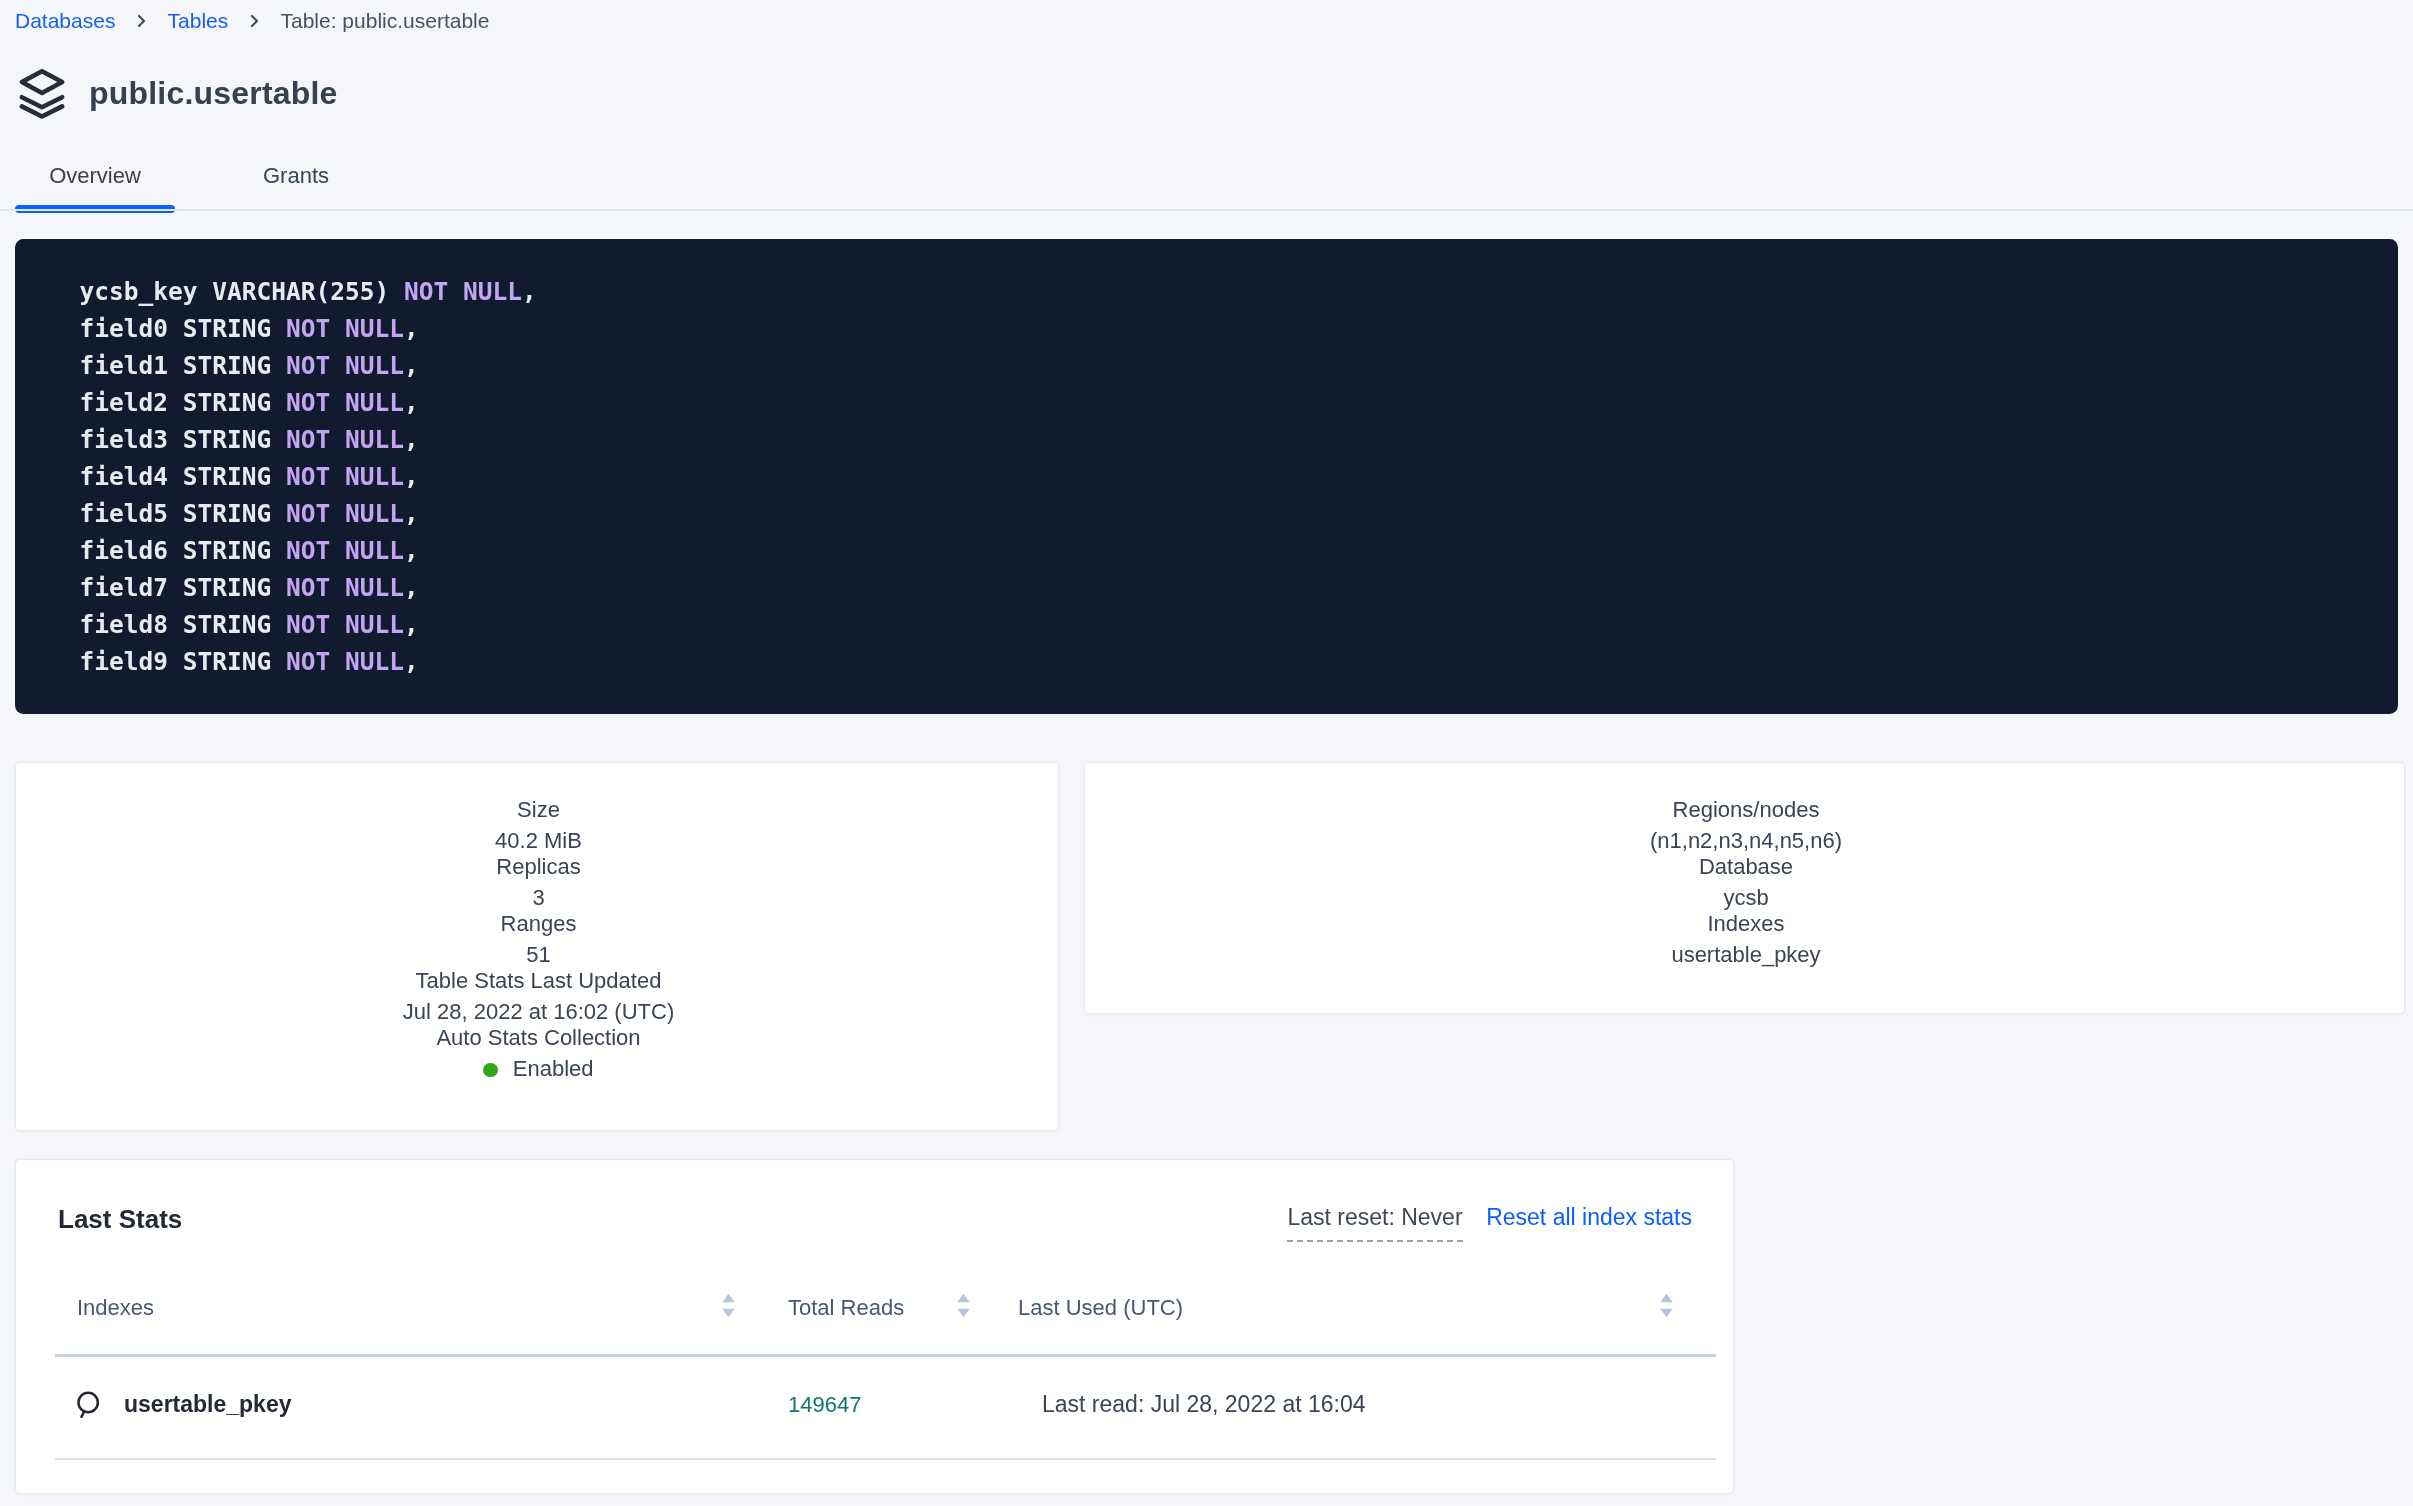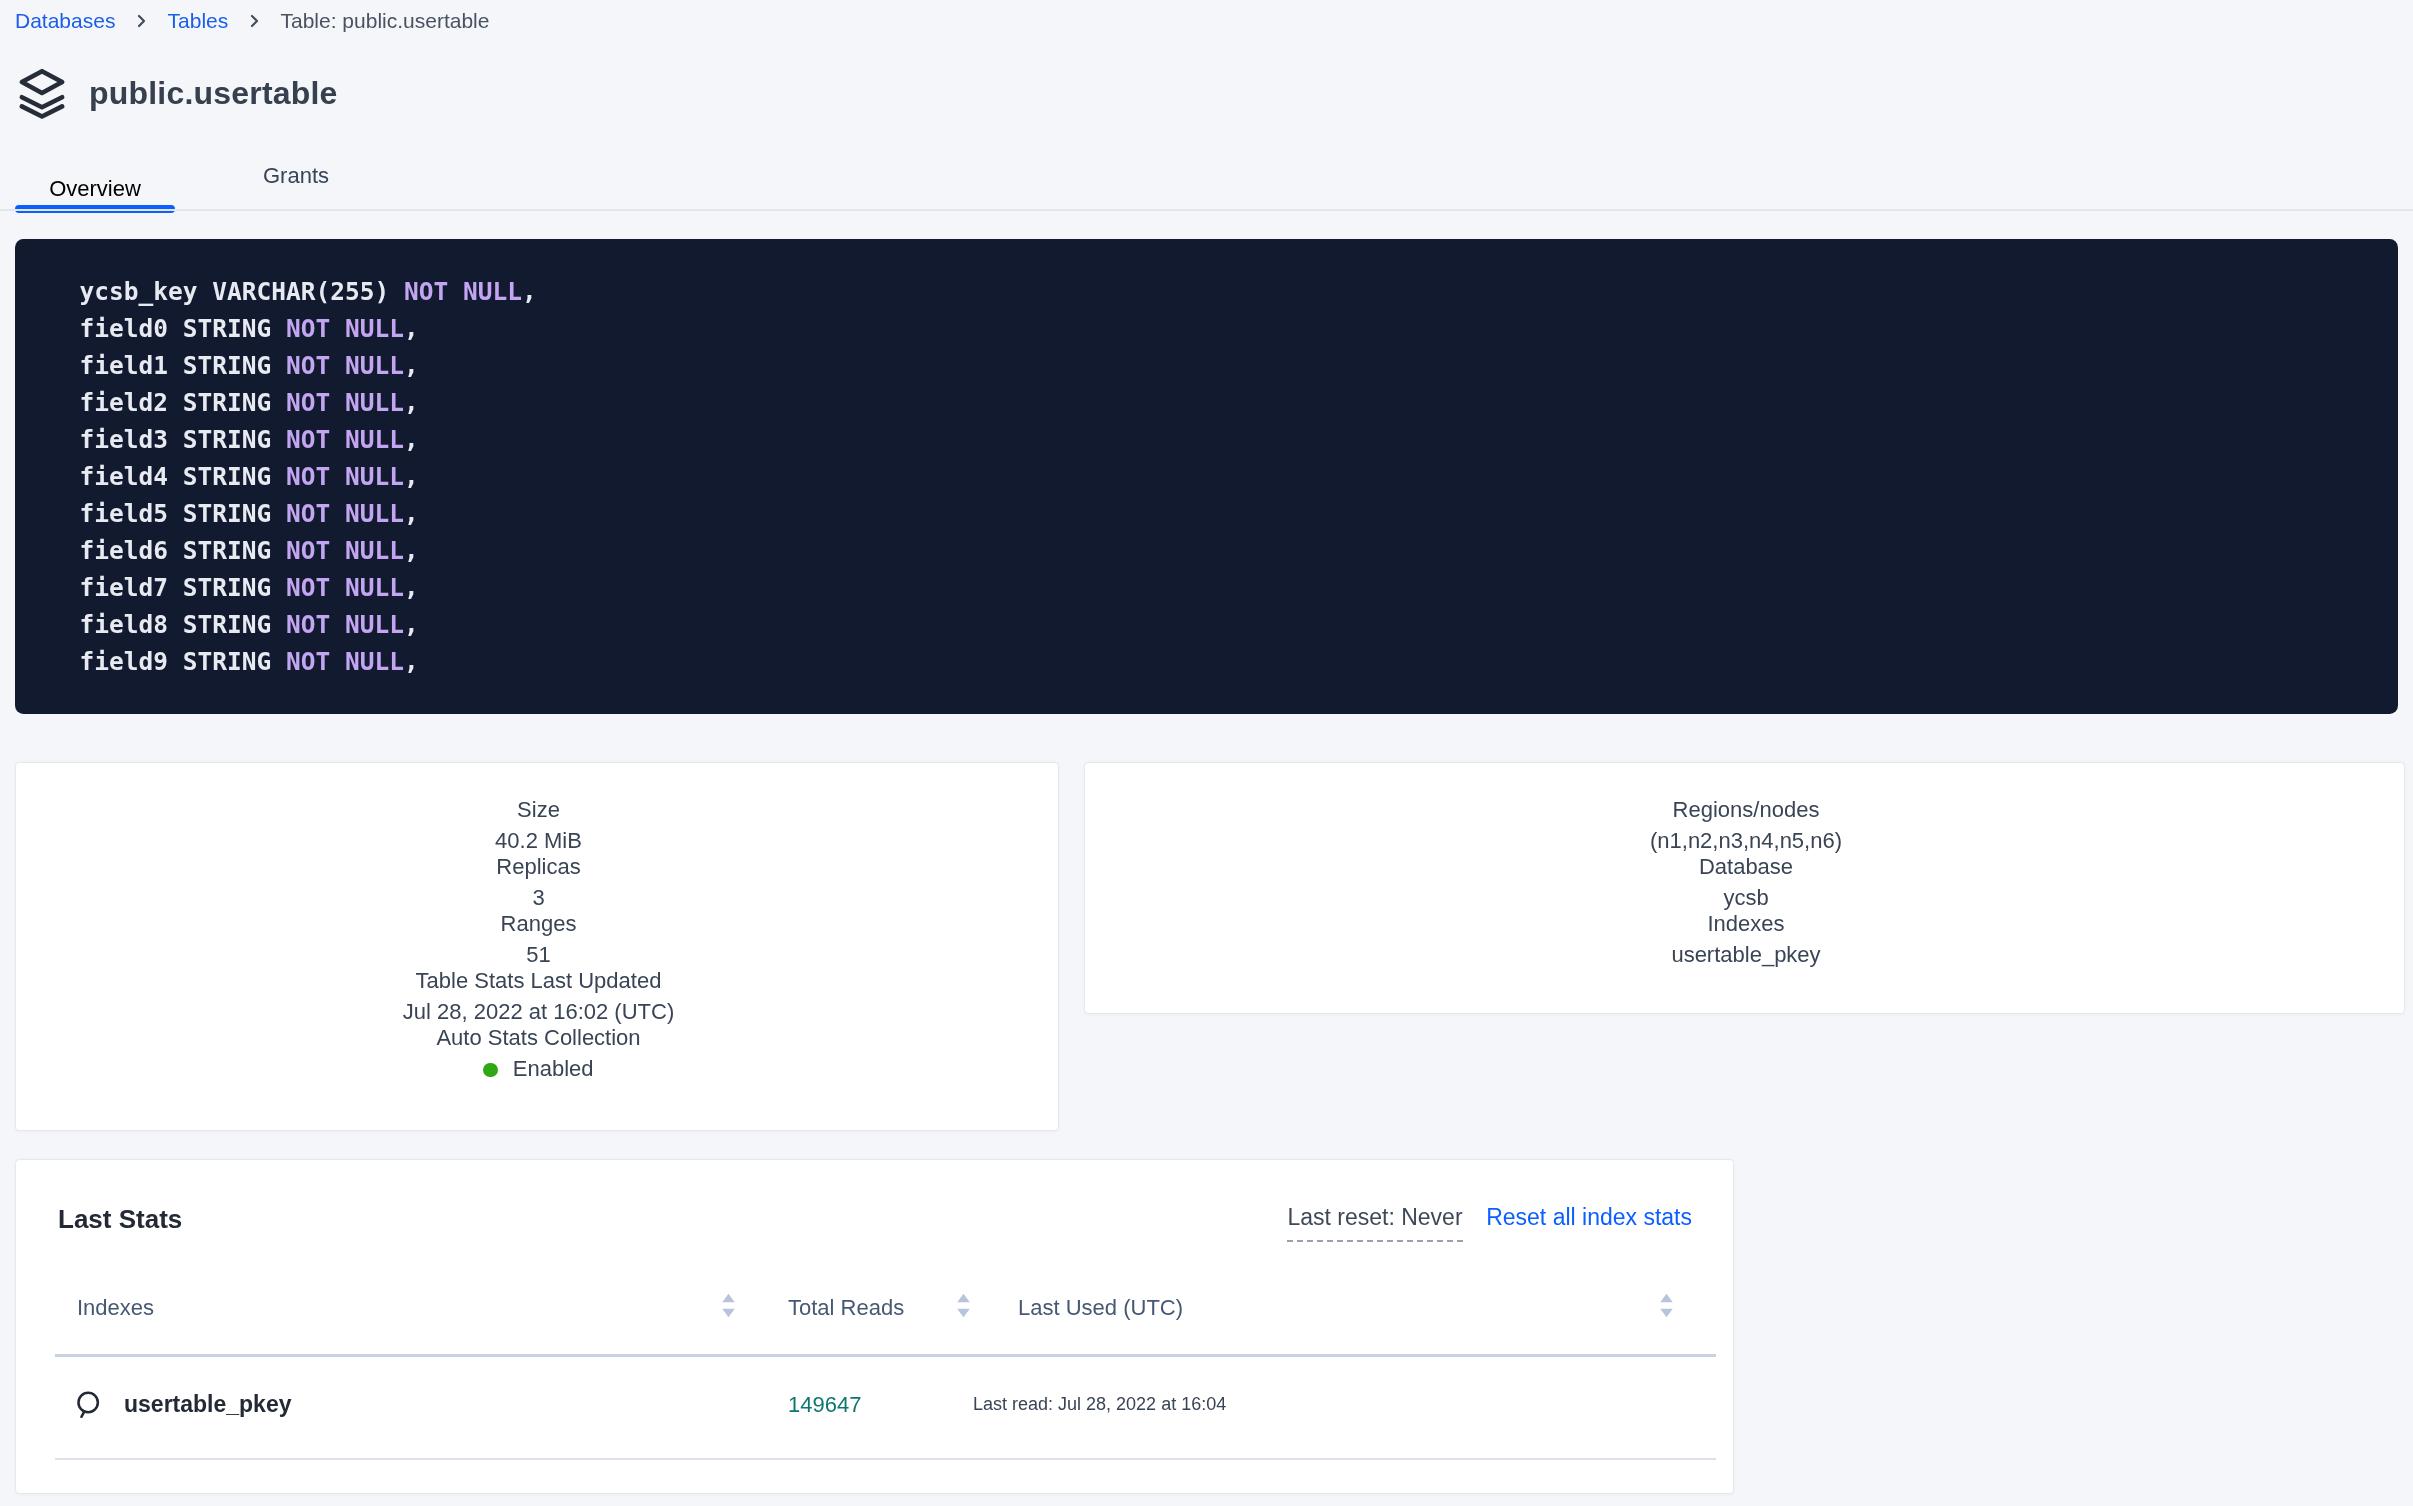--- a/index.html
+++ b/index.html
@@ -18,21 +18,21 @@
   .crumb-current { color:#4A5261; }
   .crumb-sep { margin:0 18.6px; display:flex; align-items:center; }
   
   .title-row { position:absolute; left:15px; top:67px; display:flex; align-items:center; }
   .title-icon { width:54px; height:52px; margin-right:20px; }
   .page-title { font-size:32px; font-weight:600; color:#36404E; letter-spacing:0.2px; }
   
   .tabs-divider { position:absolute; left:0; top:209px; width:2413px; height:1.7px; background:#E2E6ED; }
   .tab { position:absolute; top:159px; width:160px; height:46px; text-align:center;
     font-size:22px; line-height:34px; cursor:pointer; }
-  .tab-active { left:15px; color:#000000; font-weight:500;margin-top:13px; }
+  .tab-active { left:15px; color:#404040; font-weight:500; }
   .tab-inactive { left:216px; color:#394455; }
   .tab-underline { position:absolute; left:15px; top:205px; width:160px; height:7.6px;
     background:#0B5FFF; border-radius:4.2px; }
   
   .codeblock { position:absolute; left:15px; top:239px; width:2383px; height:475px;
     background:#111A2E; border-radius:8.4px; padding:34px 25px 0 35px; overflow:hidden; }
   .code-line { font-family:"DejaVu Sans Mono", monospace; font-size:24.5px; font-weight:600;
     line-height:37px; white-space:pre; color:#E7EAF1; }
   .tok-kw { color:#C3A5F2; }
   .tok-schema { color:#F2A33C; }
@@ -59,21 +59,21 @@
   .th-lastused { left:1002px; }
   .sort-arrows { position:absolute; top:132px; cursor:pointer; }
   .sa-1 { left:705px; } .sa-2 { left:940px; } .sa-3 { left:1643px; }
   .divider { position:absolute; left:39px; right:17px; }
   .divider-header { top:194px; height:2.5px; background:#C9D2E0; }
   .divider-row { top:298px; height:1.7px; background:#DDE2EA; }
   .row-icon { position:absolute; left:57px; top:229px; }
   .row-name { position:absolute; left:108px; top:229px; font-size:23px; font-weight:700;
     color:#242A35; line-height:30px; cursor:pointer; }
   .row-reads { position:absolute; left:772px; top:230px; font-size:22px; color:#0f766e; line-height:30px; }
-  .row-lastused { position:absolute; left:957px; top:229px; font-size:18px; color:#394455; line-height:30px; }
+  .row-lastused { position:absolute; left:1026px; top:229px; font-size:23px; color:#394455; line-height:30px; }
 </style>
 </head>
 <body>
 
 <div class="page">
 
   <div class="breadcrumb">
     <span class="crumb-link">Databases</span>
     <span class="crumb-sep">
       <svg width="15" height="22" viewBox="0 0 18 26">

